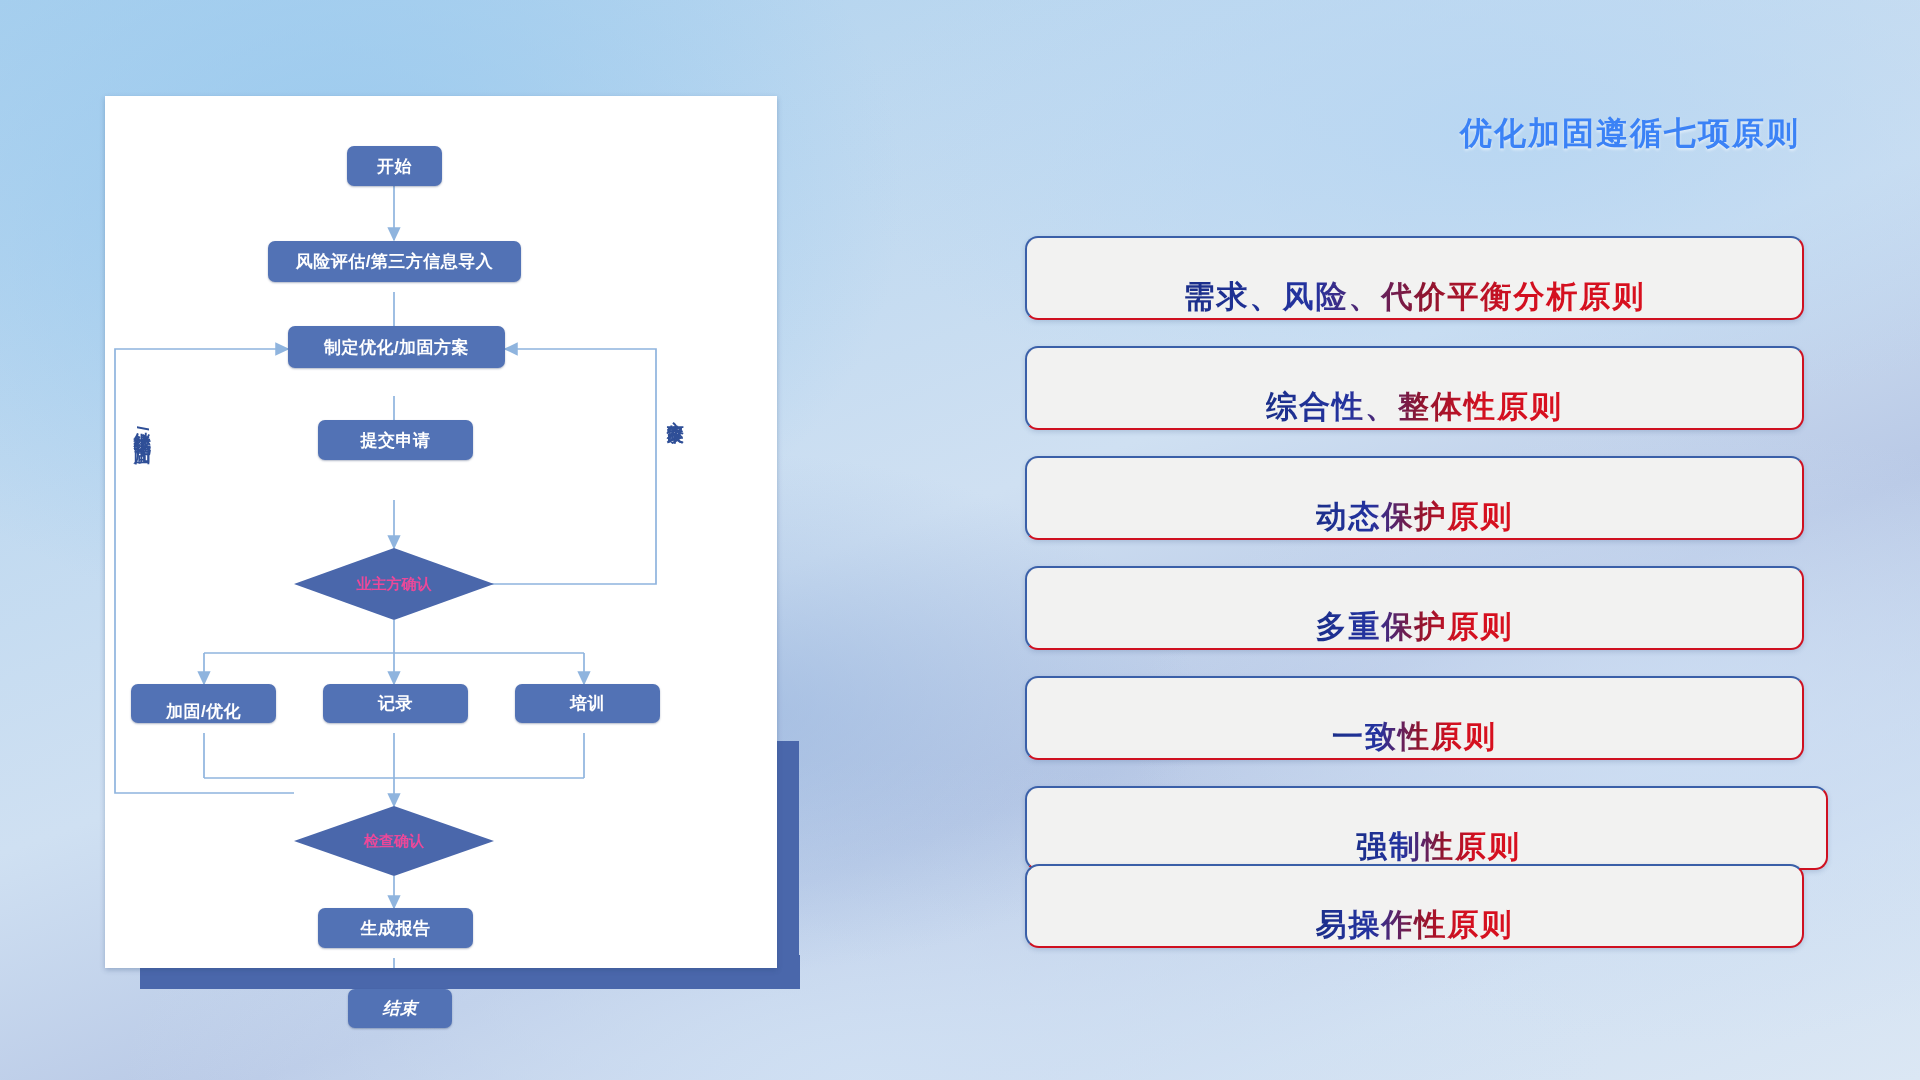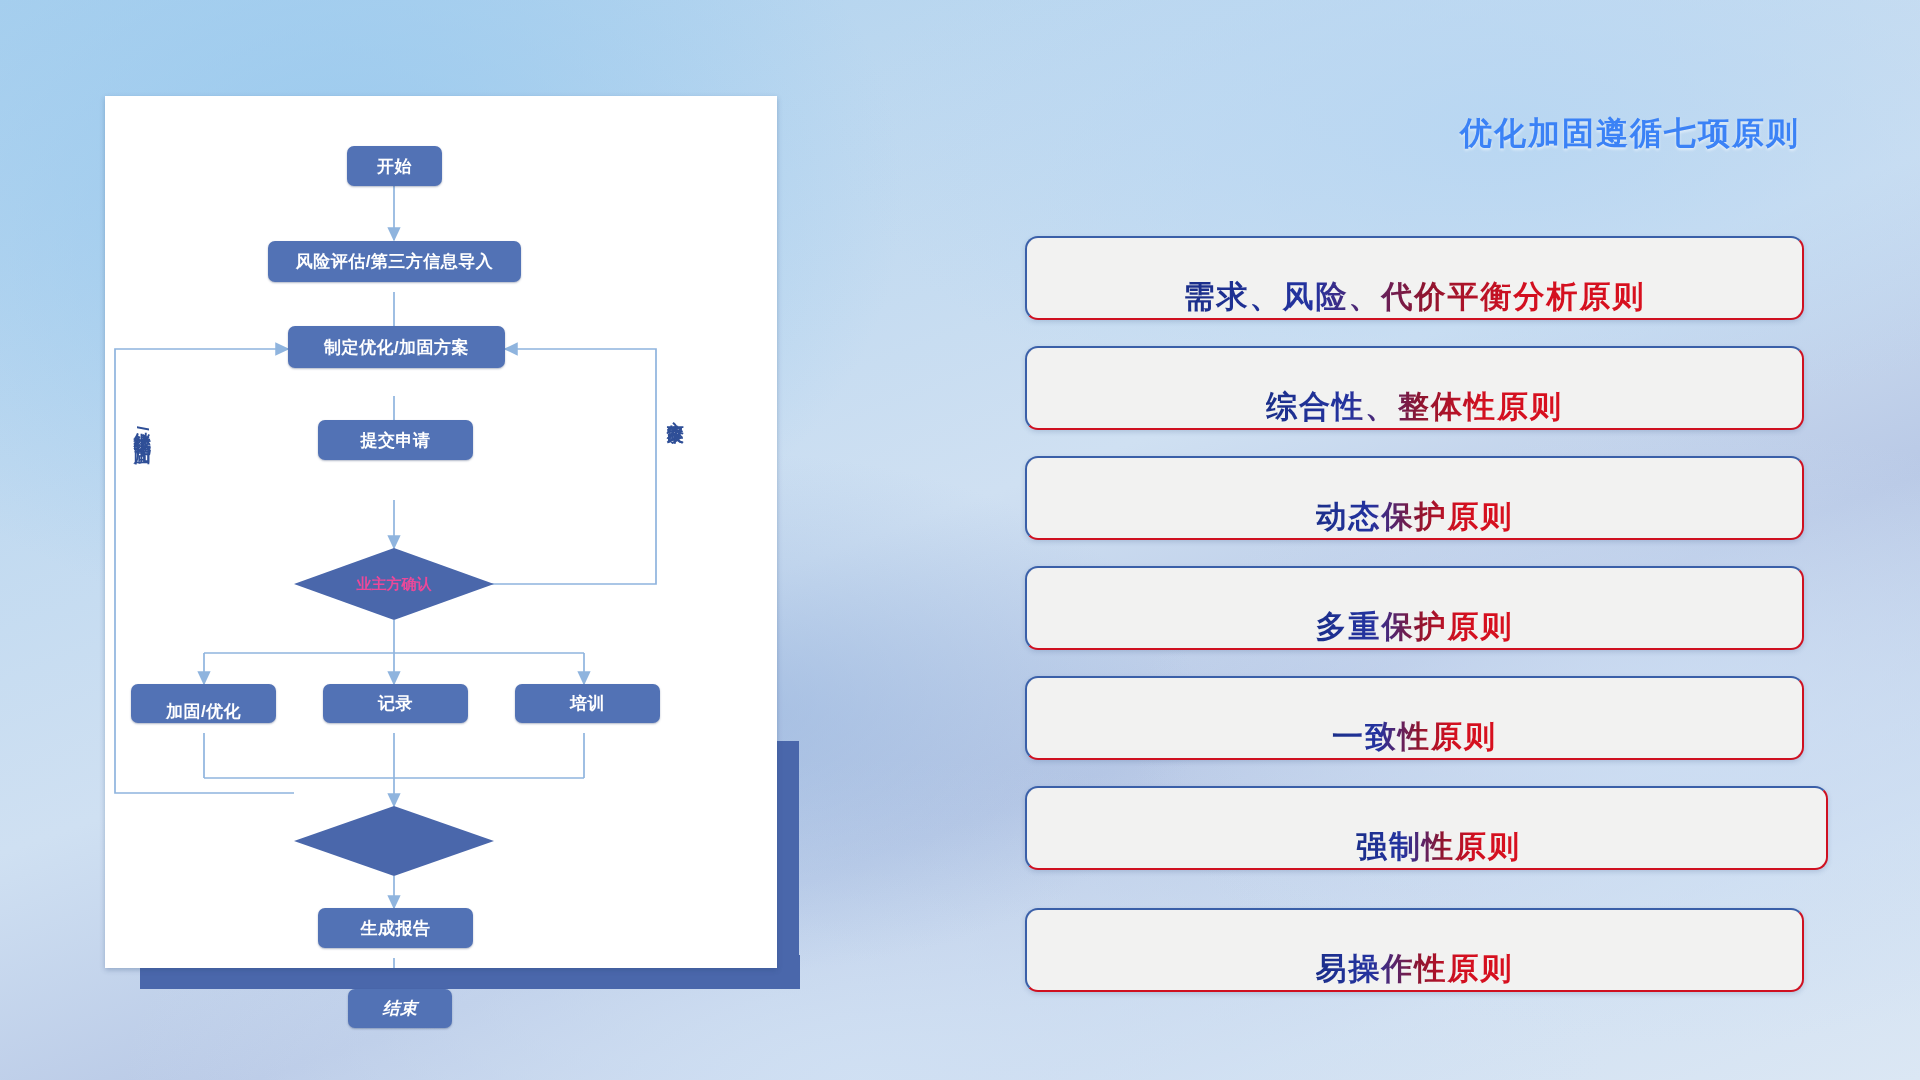--- a/index.html
+++ b/index.html
@@ -116,20 +116,23 @@
       <svg class="diamond" style="left:189px;top:452px;width:200px;height:72px;" width="200" height="72">
         <polygon points="100,0 200,36 100,72 0,36" fill="#4a67ab"></polygon>
       </svg>
       <div class="diamond" style="left:189px;top:452px;width:200px;height:72px;">
         <span class="dlabel">业主方确认</span>
       </div>
 
       <svg class="diamond" style="left:189px;top:710px;width:200px;height:70px;" width="200" height="70">
         <polygon points="100,0 200,35 100,70 0,35" fill="#4a67ab"></polygon>
       </svg>
+      <div class="diamond" style="left:189px;top:710px;width:200px;height:70px;">
+        <span class="dlabel">检查确认</span>
+      </div>
 
       <div class="node" style="left:242px;top:50px;width:95px;height:40px;font-size:17px;">
         <span>开始</span>
       </div>
 
       <div class="node" style="left:163px;top:145px;width:253px;height:41px;font-size:17px;">
         <span>风险评估/第三方信息导入</span>
       </div>
 
       <div class="node" style="left:183px;top:230px;width:217px;height:42px;font-size:17px;">
@@ -179,17 +182,17 @@
   </div>
   <div class="pcard" style="top:566px;">
     <span class="ptext">多重保护原则</span>
   </div>
   <div class="pcard" style="top:676px;">
     <span class="ptext">一致性原则</span>
   </div>
   <div class="pcard" style="top:786px;padding-left:24px;">
     <span class="ptext">强制性原则</span>
   </div>
-  <div class="pcard" style="top:908px;">
+  <div class="pcard" style="top:864px;border-radius:14px;">
     <span class="ptext">易操作性原则</span>
   </div>
 
 </div>
 
 </body></html>

